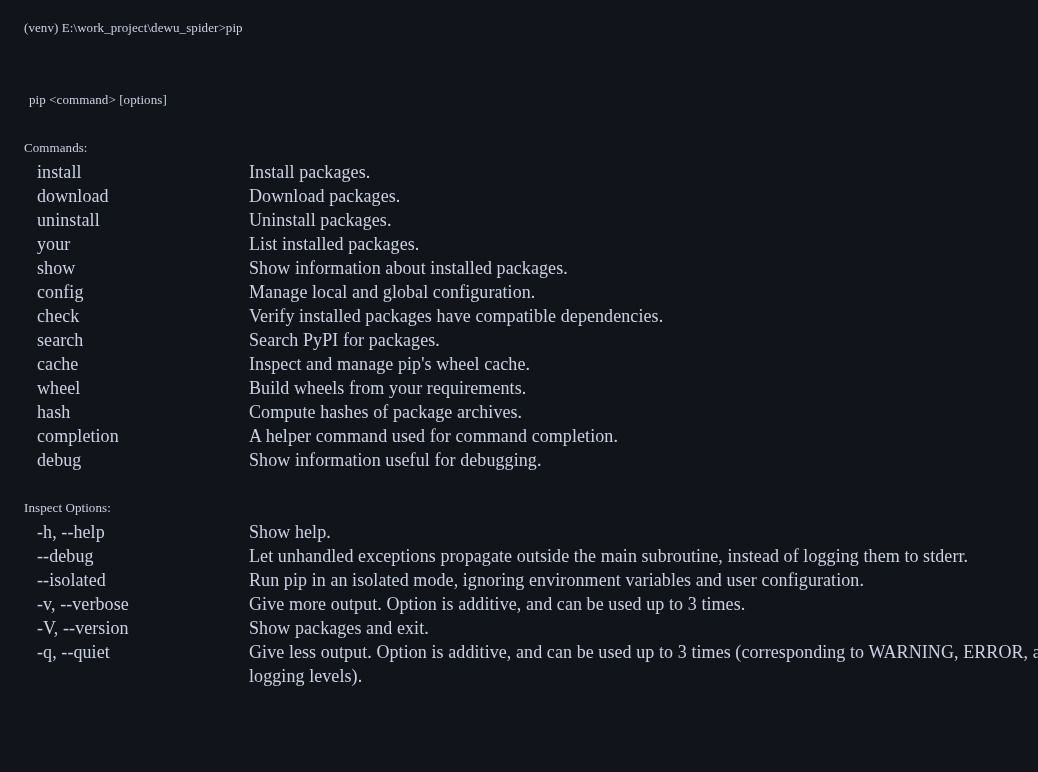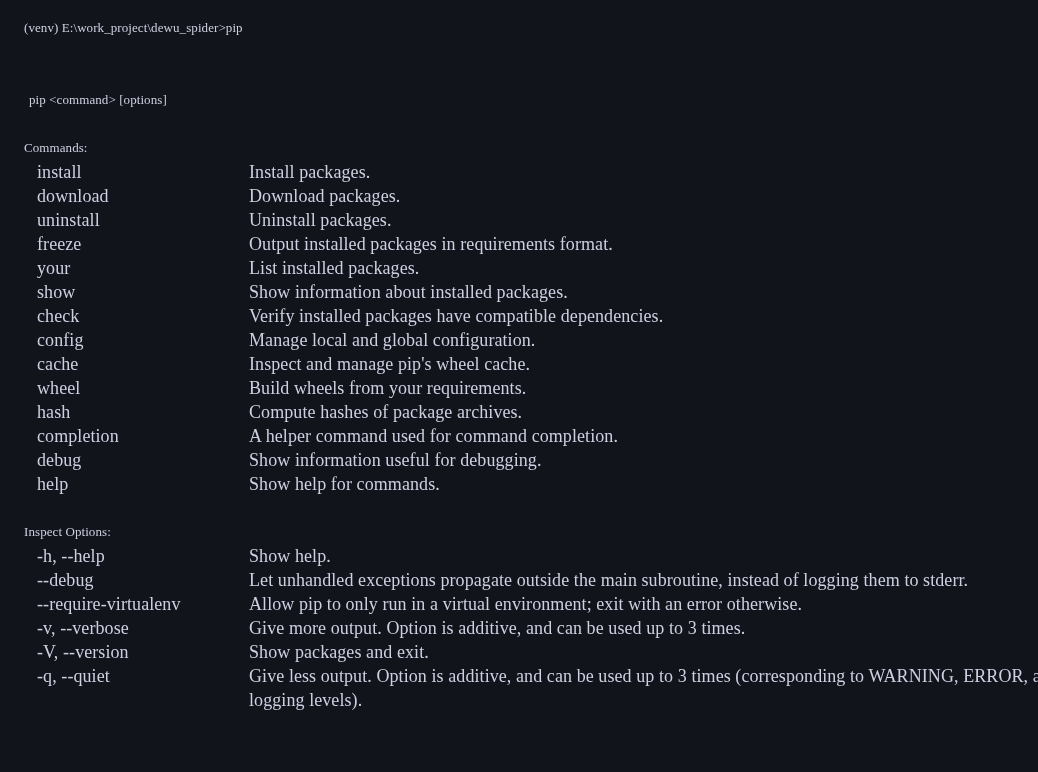--- a/index.html
+++ b/index.html
@@ -72,39 +72,38 @@
   <div class="tline blank"></div>
   <div class="tline blank"></div>
   <div class="tline indent2">pip &lt;command&gt; [options]</div>
   <div class="tline blank"></div>
   <div class="tline">Commands:</div>
 
   <div id="commands-list">
       <div class="row indent3"><span class="col-name">install</span><span class="col-desc">Install packages.</span></div>
       <div class="row indent3"><span class="col-name">download</span><span class="col-desc">Download packages.</span></div>
       <div class="row indent3"><span class="col-name">uninstall</span><span class="col-desc">Uninstall packages.</span></div>
-      <div class="row indent3"><span class="col-name">freeze</span><span class="col-desc">Output installed packages in requirements format.</span></div>
       <div class="row indent3"><span class="col-name">your</span><span class="col-desc">List installed packages.</span></div>
       <div class="row indent3"><span class="col-name">show</span><span class="col-desc">Show information about installed packages.</span></div>
+      <div class="row indent3"><span class="col-name">config</span><span class="col-desc">Manage local and global configuration.</span></div>
       <div class="row indent3"><span class="col-name">check</span><span class="col-desc">Verify installed packages have compatible dependencies.</span></div>
-      <div class="row indent3"><span class="col-name">config</span><span class="col-desc">Manage local and global configuration.</span></div>
+      <div class="row indent3"><span class="col-name">search</span><span class="col-desc">Search PyPI for packages.</span></div>
       <div class="row indent3"><span class="col-name">cache</span><span class="col-desc">Inspect and manage pip's wheel cache.</span></div>
       <div class="row indent3"><span class="col-name">wheel</span><span class="col-desc">Build wheels from your requirements.</span></div>
       <div class="row indent3"><span class="col-name">hash</span><span class="col-desc">Compute hashes of package archives.</span></div>
       <div class="row indent3"><span class="col-name">completion</span><span class="col-desc">A helper command used for command completion.</span></div>
       <div class="row indent3"><span class="col-name">debug</span><span class="col-desc">Show information useful for debugging.</span></div>
-      <div class="row indent3"><span class="col-name">help</span><span class="col-desc">Show help for commands.</span></div>
     </div>
 
   <div class="tline blank"></div>
   <div class="tline">Inspect Options:</div>
 
   <div id="options-list">
       <div class="row indent3"><span class="col-name">-h, --help</span><span class="col-desc">Show help.</span></div>
       <div class="row indent3"><span class="col-name">--debug</span><span class="col-desc">Let unhandled exceptions propagate outside the main subroutine, instead of logging them to stderr.</span></div>
-      <div class="row indent3"><span class="col-name">--require-virtualenv</span><span class="col-desc">Allow pip to only run in a virtual environment; exit with an error otherwise.</span></div>
+      <div class="row indent3"><span class="col-name">--isolated</span><span class="col-desc">Run pip in an isolated mode, ignoring environment variables and user configuration.</span></div>
       <div class="row indent3"><span class="col-name">-v, --verbose</span><span class="col-desc">Give more output. Option is additive, and can be used up to 3 times.</span></div>
       <div class="row indent3"><span class="col-name">-V, --version</span><span class="col-desc">Show packages and exit.</span></div>
       <div class="row indent3"><span class="col-name">-q, --quiet</span><span class="col-desc">Give less output. Option is additive, and can be used up to 3 times (corresponding to WARNING, ERROR, and CRITICAL</span></div>
       <div class="row indent3"><span class="col-name"></span><span class="col-desc">logging levels).</span></div>
     </div>
 
 </div>
 
 </body></html>

